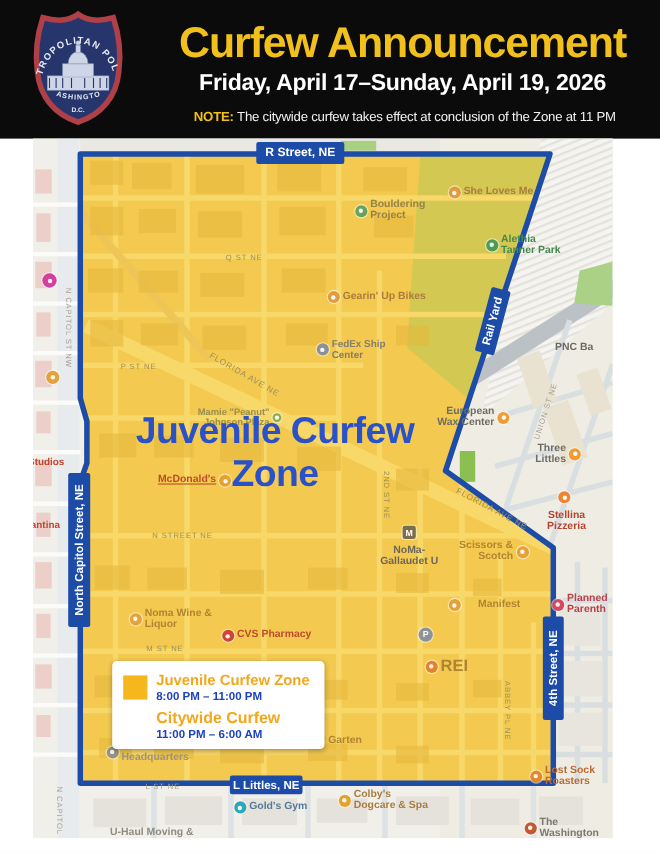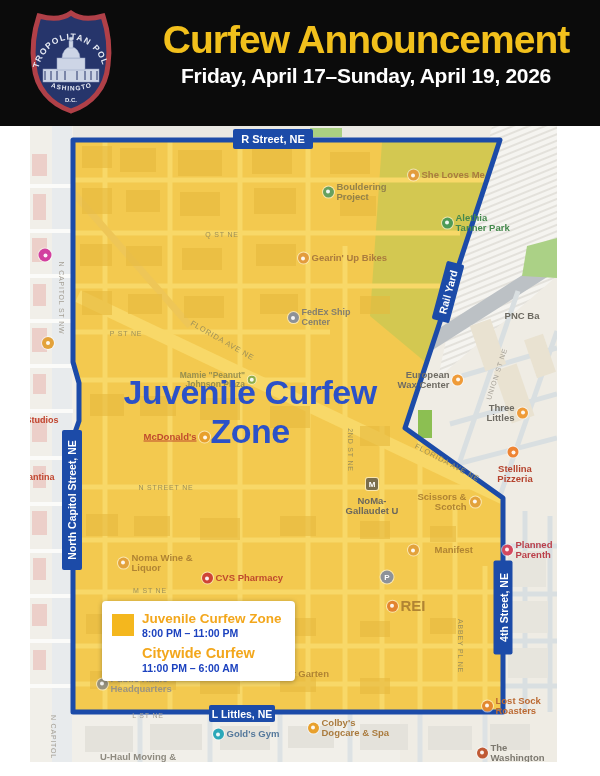--- a/index.html
+++ b/index.html
@@ -74,20 +74,21 @@
         <textPath href="#arcTop" startOffset="50%" text-anchor="middle">METROPOLITAN POLICE</textPath>
       </text>
       <text font-size="6.5" font-weight="bold" fill="#e8ecf5" letter-spacing="1">
         <textPath href="#arcBot" startOffset="50%" text-anchor="middle">WASHINGTON</textPath>
       </text>
       <text x="43" y="92" font-size="6" font-weight="bold" fill="#e8ecf5" text-anchor="middle">D.C.</text>
     </svg>
     <div id="head-text">
       <div id="title">Curfew Announcement</div>
       <div id="date">Friday, April 17–Sunday, April 19, 2026</div>
+      <div id="note"><b>NOTE:</b><span>The citywide curfew takes effect at conclusion of the Zone at 11 PM</span></div>
     </div>
   </div>
 
   <div id="map">
     <svg width="527" height="636" viewBox="0 0 527 636">
       <defs>
         <pattern id="rl" width="6" height="6" patternUnits="userSpaceOnUse" patternTransform="rotate(68)">
           <rect width="6" height="6" fill="#f5f4f0"></rect>
           <rect width="2" height="6" fill="#e3e1db"></rect>
         </pattern>
@@ -289,21 +290,21 @@
           <span class="poi-lab" style="color: rgb(147, 130, 74); font-size: 9.5px; font-weight: bold;">Bouldering
 Project</span>
         </div>
         <div class="poi" style="left: 411.5px; top: 97px; transform: translateY(-50%);">
           <span class="poi-ico" style="background: rgb(77, 155, 87); width: 11px; height: 11px;">
             <i></i>
           </span>
           <span class="poi-lab" style="color: rgb(69, 137, 77); font-size: 9.5px; font-weight: bold;">Alethia
 Tanner Park</span>
         </div>
-        <div class="poi" style="left: 267.5px; top: 132px; transform: translateY(-50%);">
+        <div class="poi" style="left: 267.5px; top: 144px; transform: translateY(-50%);">
           <span class="poi-ico" style="background: rgb(227, 156, 61); width: 11px; height: 11px;">
             <i></i>
           </span>
           <span class="poi-lab" style="color: rgb(170, 123, 62); font-size: 9.5px; font-weight: bold;">Gearin' Up Bikes</span>
         </div>
         <div class="poi" style="left: 257.5px; top: 192px; transform: translateY(-50%);">
           <span class="poi-ico" style="background: rgb(141, 145, 151); width: 11px; height: 11px;">
             <i></i>
           </span>
           <span class="poi-lab" style="color: rgb(131, 126, 110); font-size: 9px; font-weight: bold;">FedEx Ship

